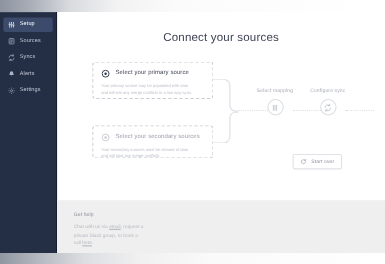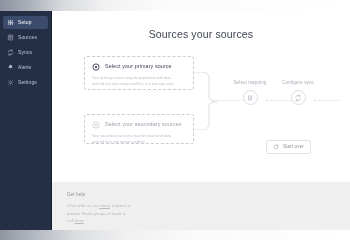--- a/index.html
+++ b/index.html
@@ -170,21 +170,21 @@
           <circle cx="8" cy="8" r="2.1"></circle>
           <path d="M8 1.5v1.8M8 12.7v1.8M1.5 8h1.8M12.7 8h1.8M3.4 3.4l1.3 1.3M11.3 11.3l1.3 1.3M12.6 3.4l-1.3 1.3M4.7 11.3l-1.3 1.3"></path>
         </svg>
       </span>
       <span class="nav-label">Settings</span>
     </div>
   </nav>
 
   <main class="main">
 
-    <h1 class="page-title">Sources your sources</h1>
+    <h1 class="page-title">Connect your sources</h1>
 
     <div class="flow">
 
       <div class="card card-primary">
         <div class="card-head">
           <span class="card-ico">
             <svg viewBox="0 0 16 16" fill="none" stroke="#2b3347" stroke-width="1.7">
               <circle cx="8" cy="8" r="6.2"></circle>
               <circle cx="8" cy="8" r="2.2" fill="#2b3347" stroke="none"></circle>
             </svg>

